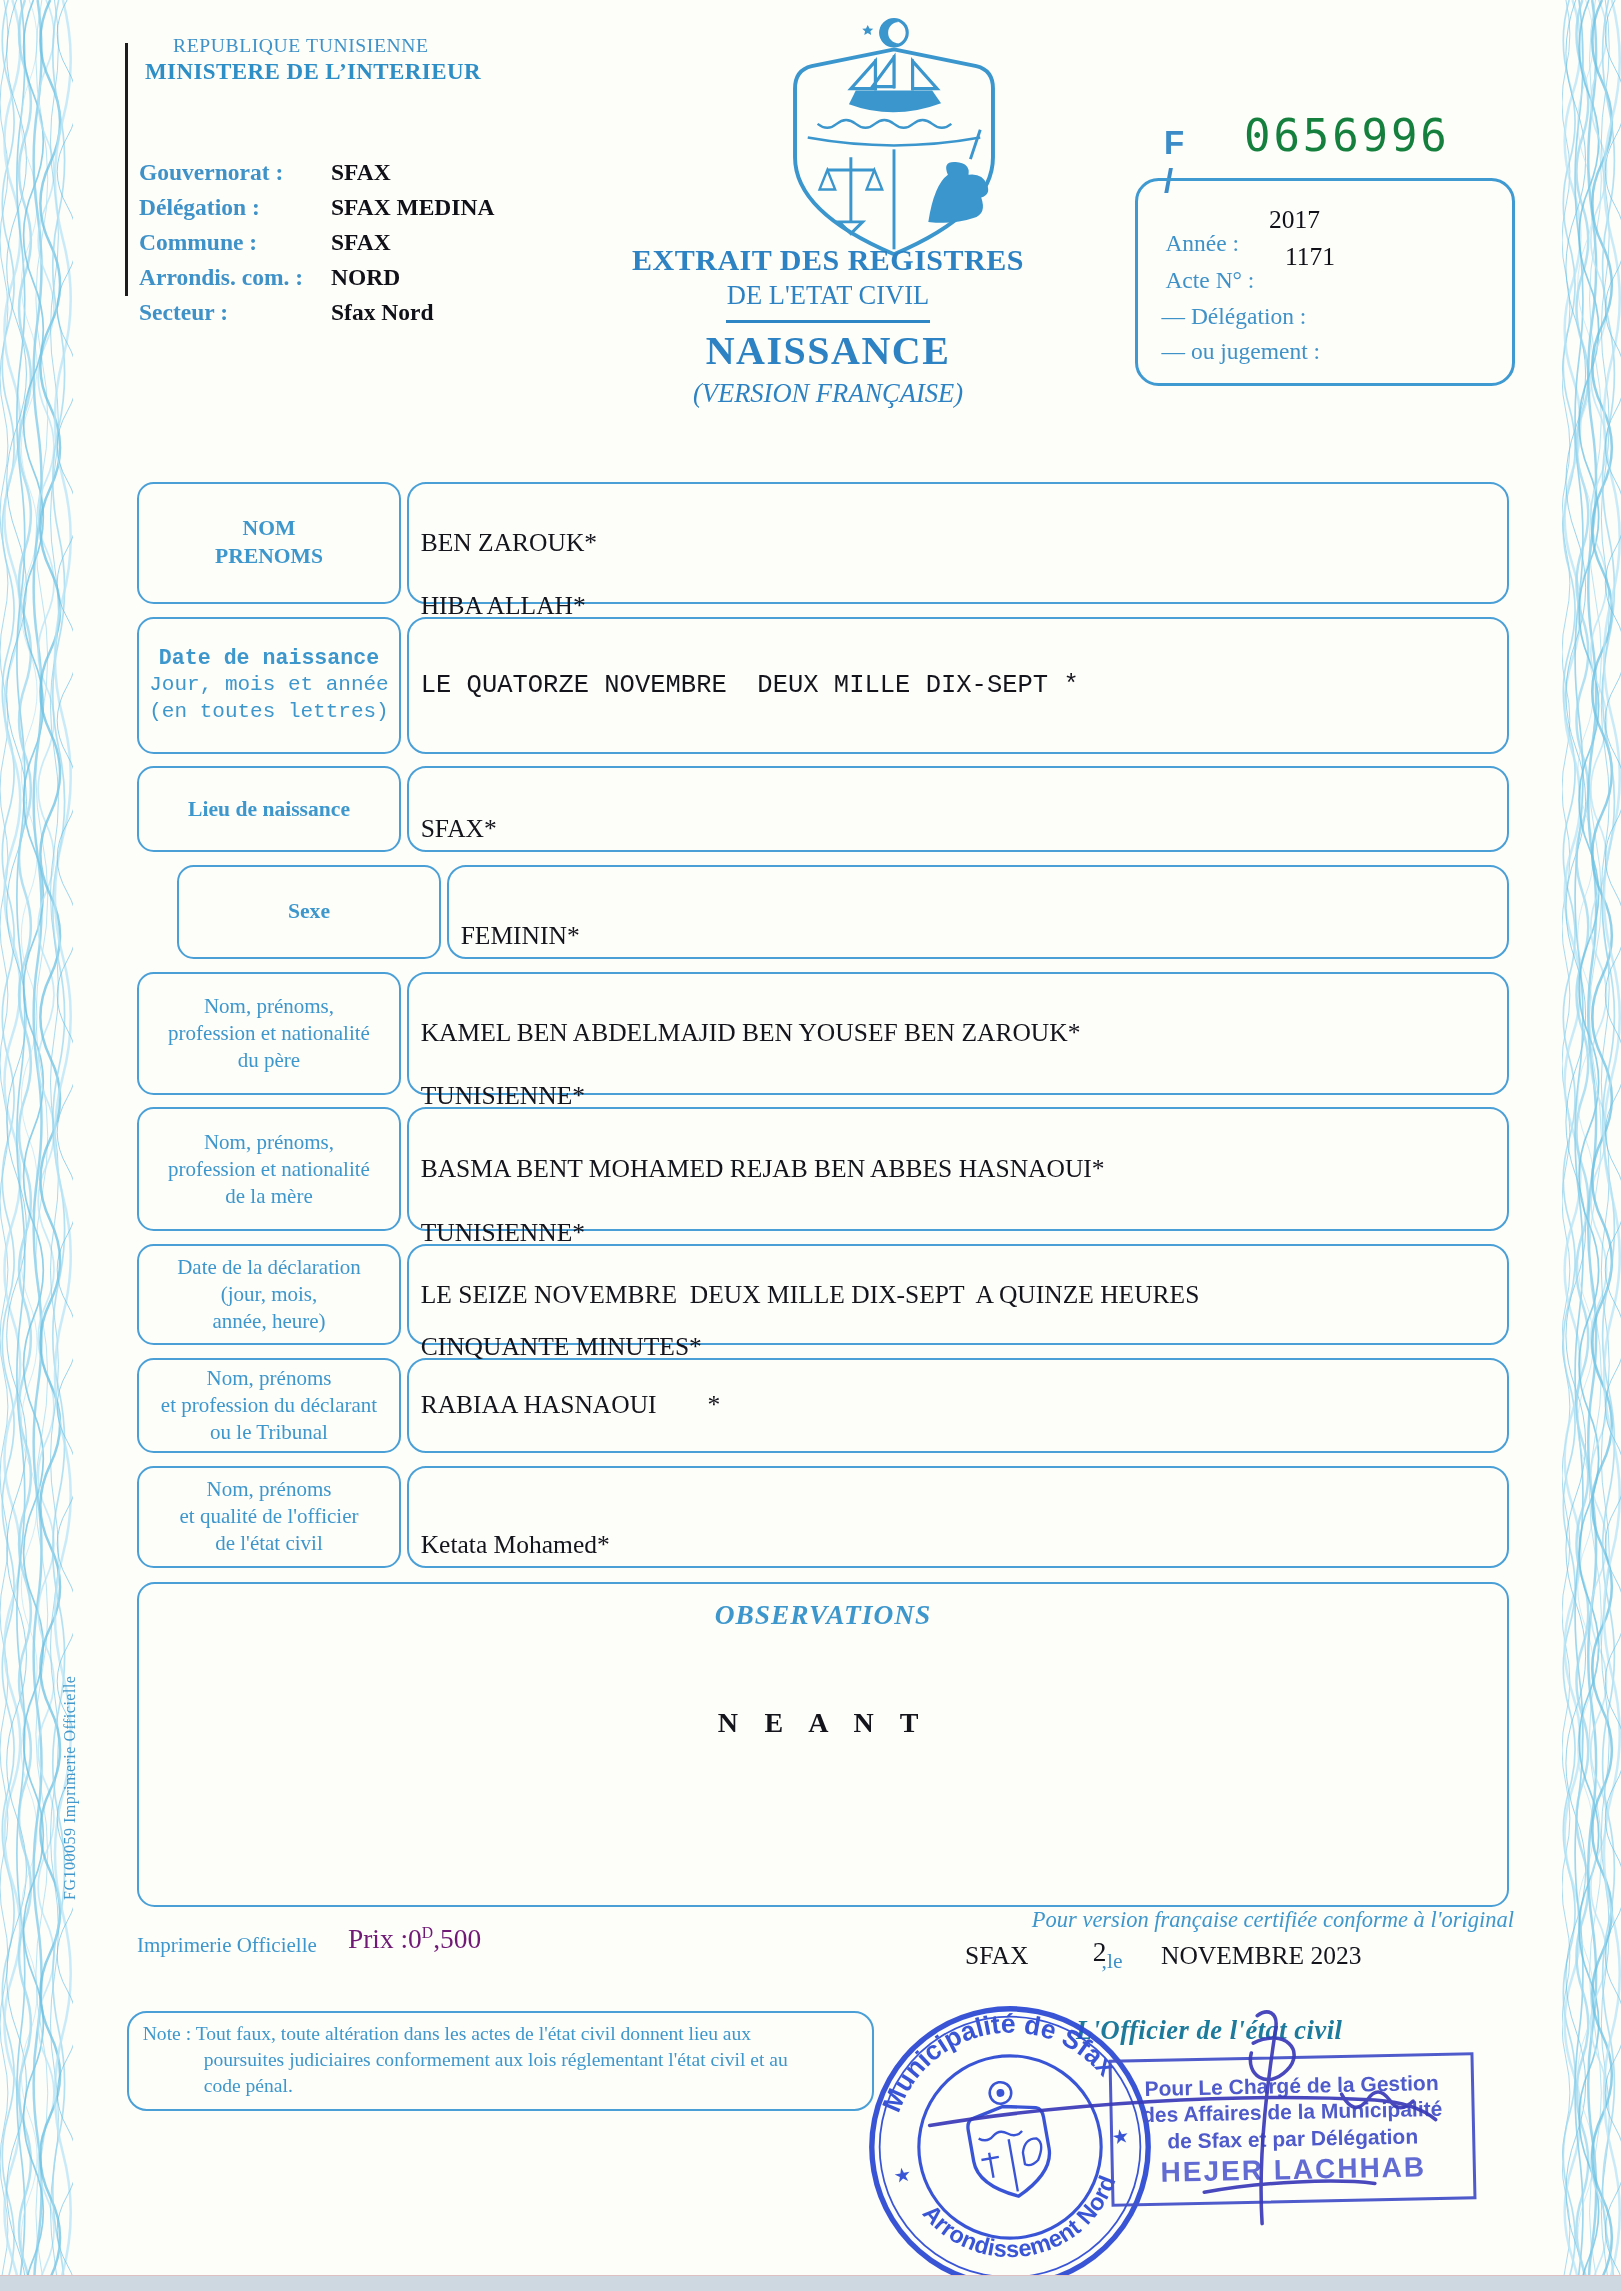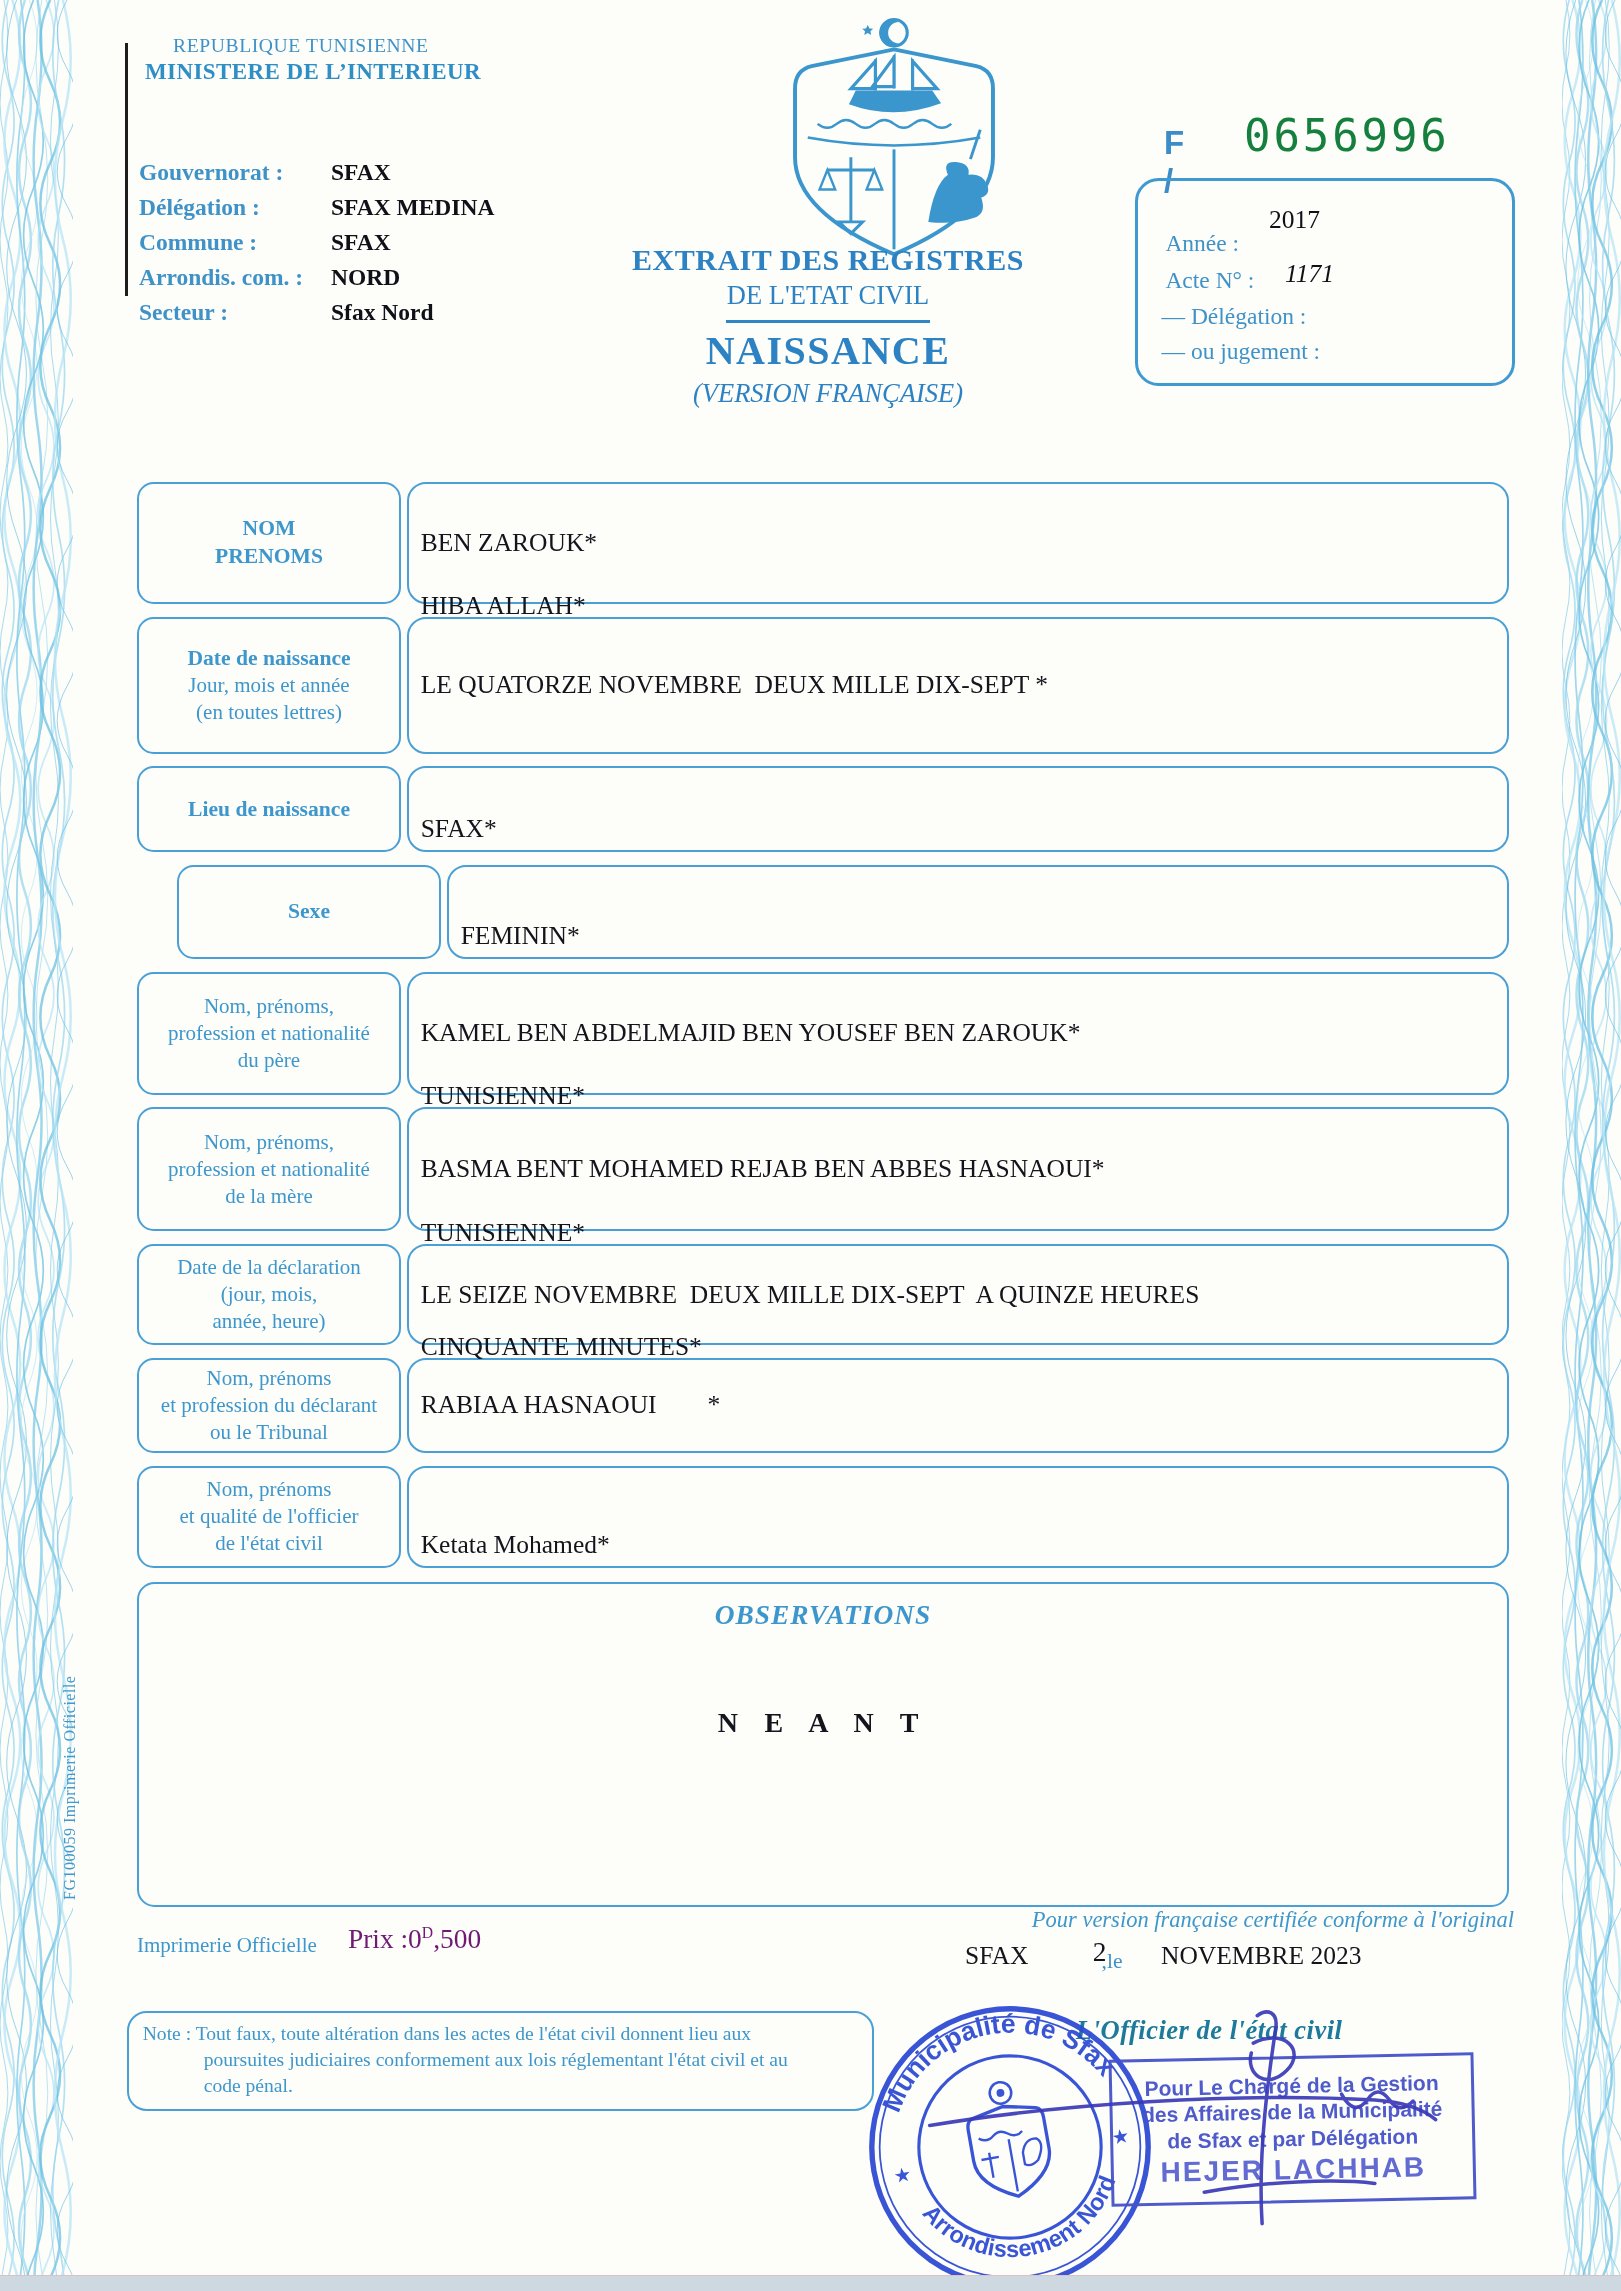--- a/index.html
+++ b/index.html
@@ -50,21 +50,21 @@
              text-align:center;color:#3d97cc;font-size:21px;line-height:1.28;padding:3.9px 7.8px;flex-shrink:0;}
   .label-line{white-space:pre;}
   .label-line.lbold{font-weight:bold;font-size:21.6px;}
   .value-box{flex:1;box-sizing:border-box;border:2.9px solid #4aa0d6;border-radius:19px;position:relative;
              display:flex;flex-direction:column;padding:3.9px 11.8px;font-size:25.5px;color:#14141c;}
   .value-line{white-space:pre;z-index:2;}
   .vl-center{margin:auto 0;}
   .vl-bottom{margin-top:auto;margin-bottom:2px;}
   .vl-overhang{position:absolute;left:11.8px;bottom:-18.6px;}
   .row-nom-prenoms{height:122px;}
-  .row-date-naissance{height:137px;}
+  .row-date-naissance{height:137px;font-family:Liberation Mono, monospace;}
   .row-lieu-naissance{height:86px;}
   .row-sexe{height:94px;padding-left:40px;}
   .row-pere{height:123px;}
   .row-mere{height:124px;}
   .row-date-declaration{height:101px;}
   .row-declarant{height:95px;}
   .row-officier{height:102px;}
 
   .observations{position:absolute;left:137px;top:1582px;width:1372px;height:325px;box-sizing:border-box;
                 border:2.9px solid #4aa0d6;border-radius:17.6px;text-align:center;}
@@ -203,21 +203,21 @@
 
   <div class="serial" data-interactable="false">
     <span class="serial-f" data-interactable="false">F /</span>
     <span class="serial-num" data-interactable="false">0656996</span>
   </div>
 
   <div class="act-box" data-interactable="false">
     <span class="abs" style="left:27.4px;top:49px;" data-interactable="false">Année :</span>
     <span class="abs act-val" style="left:131px;top:23.5px;" data-interactable="false">2017</span>
     <span class="abs" style="left:27.4px;top:86px;" data-interactable="false">Acte N° :</span>
-    <span class="abs act-val" style="left:147px;top:78px;font-style:italic;" data-interactable="false">1171</span>
+    <span class="abs act-val" style="left:147px;top:61px;" data-interactable="false">1171</span>
     <span class="abs" style="left:23.5px;top:122px;" data-interactable="false">— Délégation :</span>
     <span class="abs" style="left:23.5px;top:157px;" data-interactable="false">— ou jugement :</span>
   </div>
 
   <div class="fields" data-interactable="false" id="fields">
       <div class="row row-nom-prenoms" data-interactable="false">
         <div class="label-box" data-interactable="false">
           <div class="label-line lbold" data-interactable="false">NOM</div>
           <div class="label-line lbold" data-interactable="false">PRENOMS</div>
         </div>

